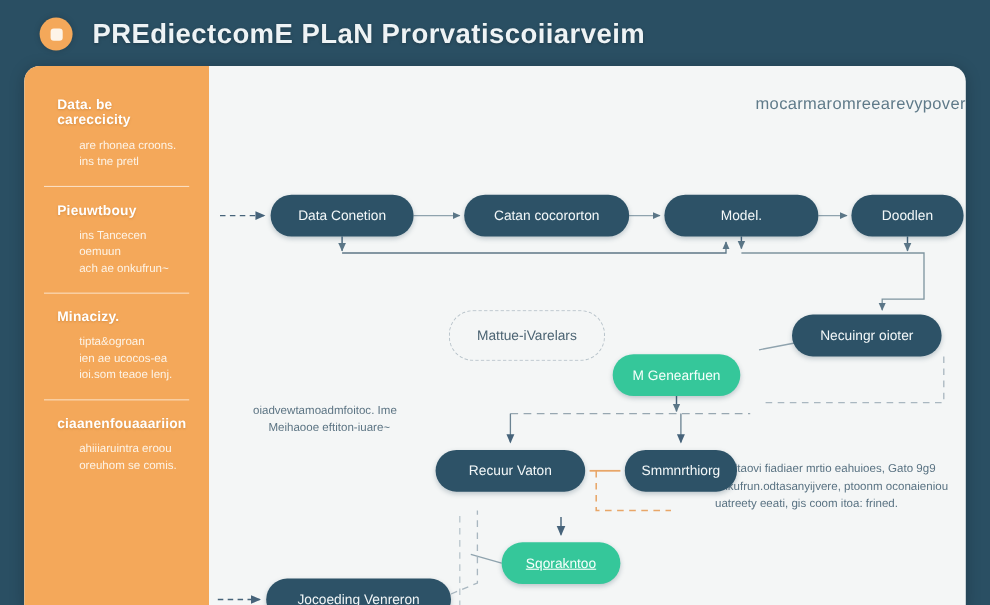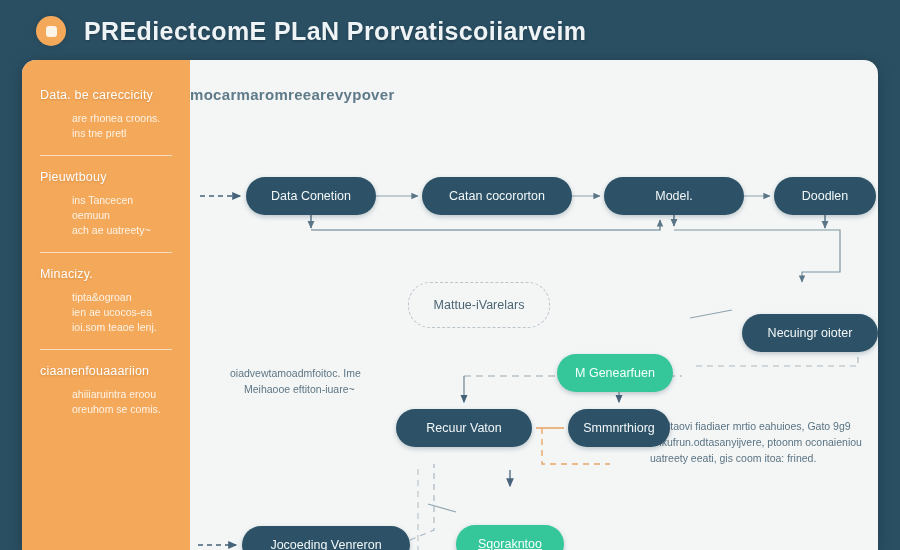--- a/index.html
+++ b/index.html
@@ -72,50 +72,50 @@
     position: relative;
   }
   .side-divider {
     height: 1px;
     background: rgba(255,255,255,0.62);
     margin: 14px 18px;
   }
   .side-head {
     color: #ffffff;
     font-size: 12.5px;
-    font-weight: normal;
+    font-weight: bold;
     letter-spacing: 0.2px;
     margin-bottom: 9px;
     filter: blur(0.45px);
     text-shadow: 0 1px 2px rgba(150,85,15,0.30);
+    margin-left: 12px;
   }
   .side-line {
     color: #fdf3e6;
     font-size: 10.5px;
     line-height: 15px;
     filter: blur(0.5px);
     margin-left: 32px;
   }
 
   
   #flow {
     position: absolute;
     left: 168px; top: 0;
     width: 688px; height: 492px;
   }
   #flow-heading {
     position: absolute;
     left: 0; top: 26px;
     width: 688px;
-    text-align: left;
+    text-align: right;
     color: #5f7a89;
     font-size: 15px;
     letter-spacing: 0.3px;
     filter: blur(0.55px);
-    font-weight: bold;
   }
 
   svg#edges {
     position: absolute;
     left: 0; top: 0;
     width: 688px; height: 492px;
   }
 
   
   .node {
@@ -126,21 +126,21 @@
     border-radius: 20px;
     font-size: 12.5px;
     color: #f2f7f8;
     text-align: center;
     padding: 16px 8px;
     white-space: nowrap;
     box-shadow: 0 2px 5px rgba(30,60,80,0.26);
     filter: blur(0.3px);
   }
   .node.dark  { background: #2d5267; }
-  .node.green { background: #35c79a; color: #f4fffb; margin-top: 32px; }
+  .node.green { background: #35c79a; color: #f4fffb; }
   .node.ghost {
     background: transparent;
     border: 1.6px dashed #b9c4cb;
     color: #4c6473;
     box-shadow: none;
     border-radius: 22px;
   }
 
   
   #mid-annotation {
@@ -193,21 +193,21 @@
   <div id="sidebar">
       <div class="side-section">
         <div class="side-head">Data. be careccicity</div>
         <div class="side-line">are rhonea croons.</div>
         <div class="side-line">ins tne pretl</div>
       </div>
       <div class="side-divider"></div>
       <div class="side-section">
         <div class="side-head">Pieuwtbouy</div>
         <div class="side-line">ins Tancecen oemuun</div>
-        <div class="side-line">ach ae uatreety~</div>
+        <div class="side-line">ach ae onkufrun~</div>
       </div>
       <div class="side-divider"></div>
       <div class="side-section">
         <div class="side-head">Minacizy.</div>
         <div class="side-line">tipta&amp;ogroan</div>
         <div class="side-line">ien ae  ucocos-ea</div>
         <div class="side-line">ioi.som teaoe lenj.</div>
       </div>
       <div class="side-divider"></div>
       <div class="side-section">
@@ -281,20 +281,20 @@
           <div class="dot"></div>
           <div class="txt">Uv. ltaovi fiadiaer mrtio eahuioes, Gato 9g9 onkufrun.odtasanyijvere, ptoonm oconaieniou uatreety eeati, gis coom itoa: frined.</div>
         </div>
       </div>
 
   <div class="node dark" style="left: 56px; top: 117px; width: 130px; height: 38px;">Data Conetion</div>
       <div class="node dark" style="left: 232px; top: 117px; width: 150px; height: 38px;">Catan cocororton</div>
       <div class="node dark" style="left: 414px; top: 117px; width: 140px; height: 38px;">Model.</div>
       <div class="node dark" style="left: 584px; top: 117px; width: 102px; height: 38px;">Doodlen</div>
       <div class="node ghost" style="left: 218px; top: 222px; width: 142px; height: 46px;">Mattue-iVarelars</div>
-      <div class="node dark" style="left: 552px; top: 226px; width: 136px; height: 38px; margin-top: 28px;">Necuingr oioter</div>
+      <div class="node dark" style="left: 530px; top: 226px; width: 136px; height: 38px;">Necuingr oioter</div>
       <div class="node green" style="left: 367px; top: 262px; width: 116px; height: 38px;">M Genearfuen</div>
       <div class="node dark" style="left: 206px; top: 349px; width: 136px; height: 38px;">Recuur Vaton</div>
       <div class="node dark" style="left: 378px; top: 349px; width: 102px; height: 38px;">Smmnrthiorg</div>
       <div class="node green" style="left: 266px; top: 433px; width: 108px; height: 38px; text-decoration: underline;">Sqorakntoo</div>
       <div class="node dark" style="left: 52px; top: 466px; width: 168px; height: 38px;">Jocoeding Venreron</div>
     </div>
 </div>
 
 </body></html>

